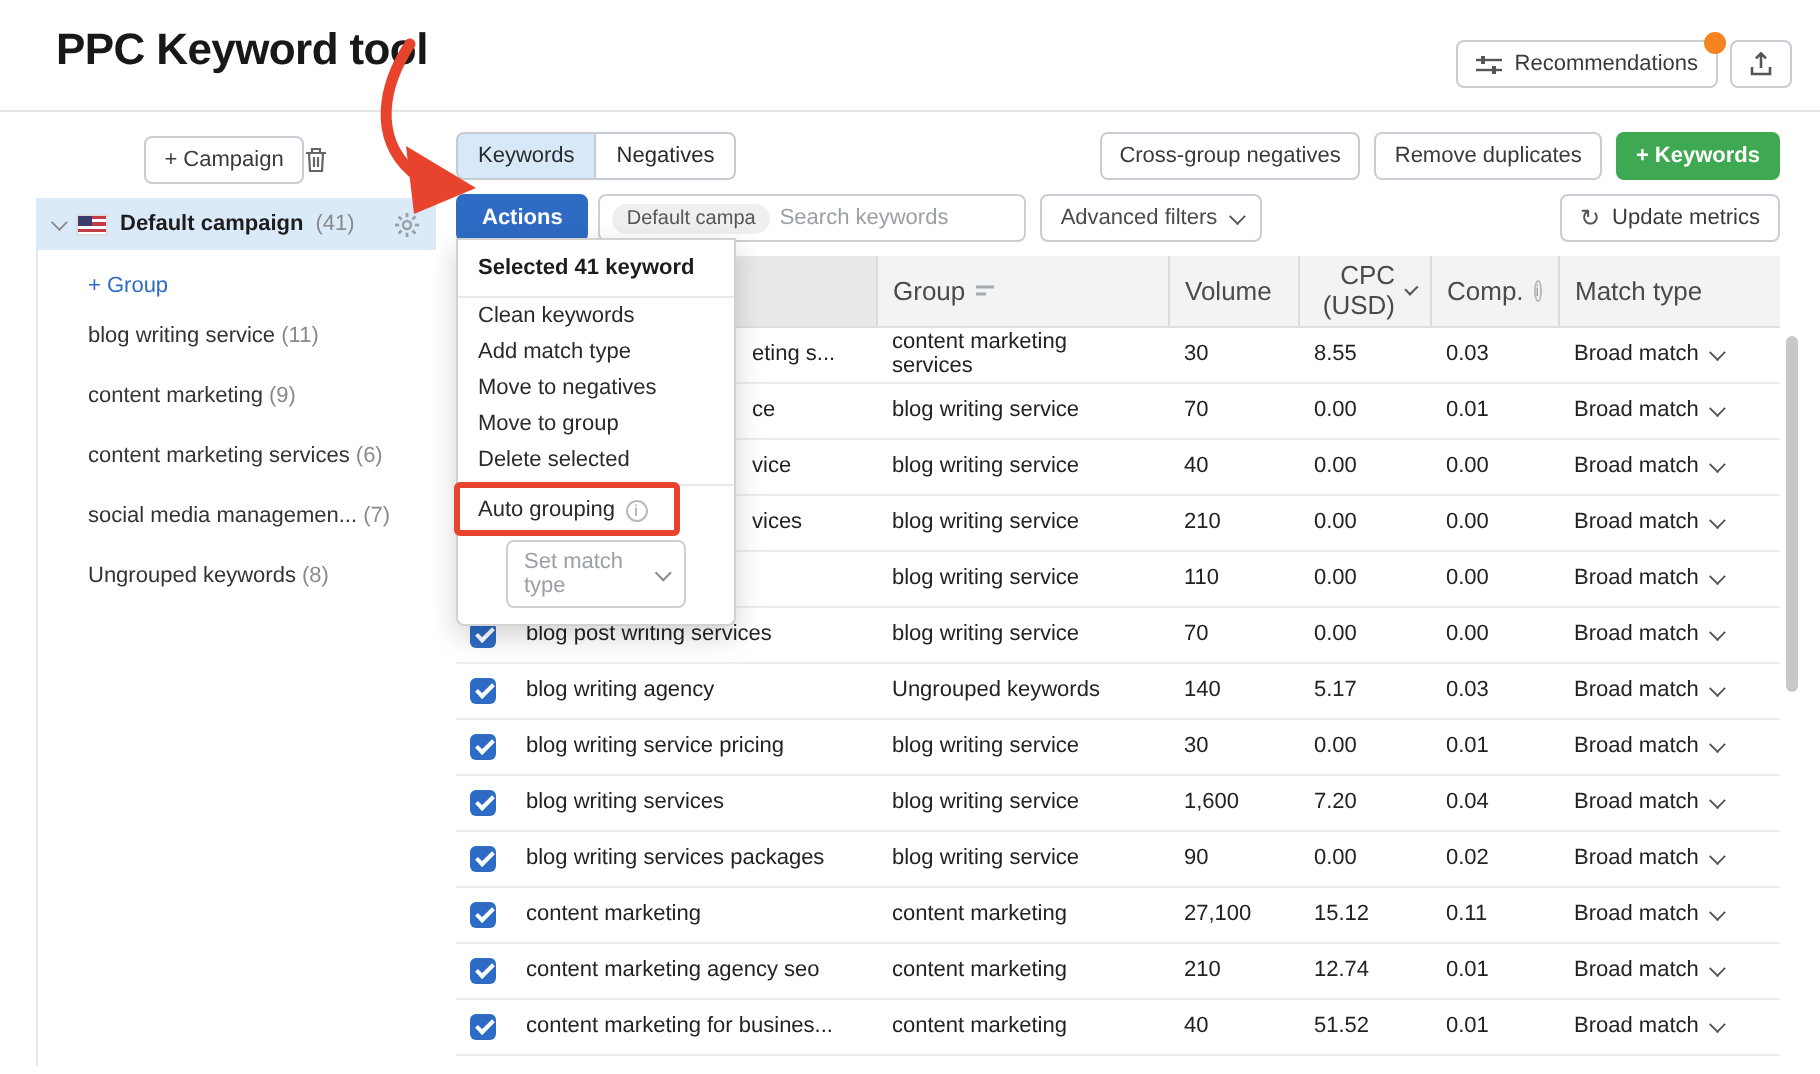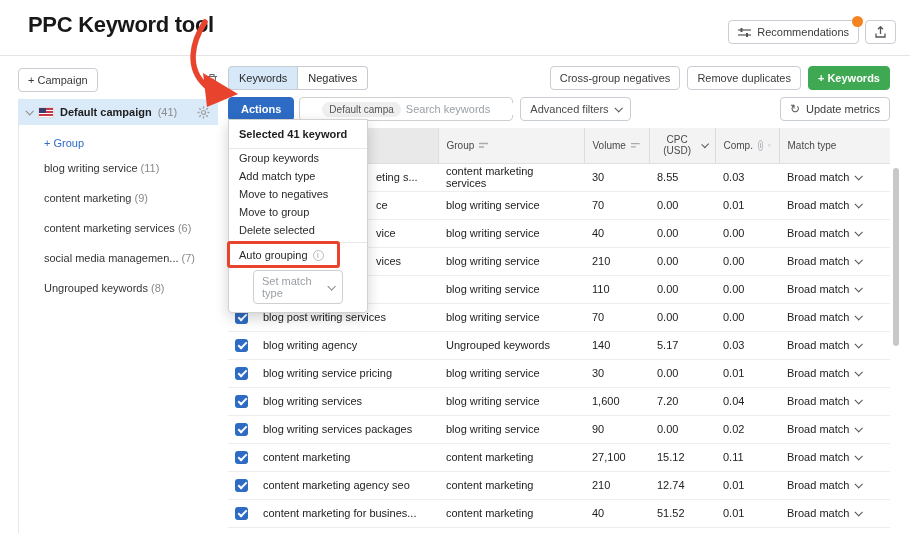--- a/index.html
+++ b/index.html
@@ -15,21 +15,21 @@
     display:inline-flex; align-items:center; gap:6px; background:#fff;
     border:1px solid #C9CED4; border-radius:4px; padding:5px 9px;
     font-size:11px; color:#3a3a3a; cursor:pointer; white-space:nowrap;
   }
   .rec-btn { position:relative; }
   .orange-dot { position:absolute; top:-5px; right:-5px; width:11px; height:11px; border-radius:50%; background:#F5831F; }
   .page-divider { position:absolute; left:0; right:0; top:55px; border-top:1px solid #E4E4E4; }
 
   
   .sidebar { position:absolute; left:18px; top:68px; width:200px; }
-  .sidebar-top { display:flex; align-items:center; justify-content:space-between; margin-bottom:7px; }
+  .sidebar-top { display:flex; align-items:center; justify-content:center; margin-bottom:7px; }
   .campaign-row {
     display:flex; align-items:center; gap:6px; background:#DBEAF9;
     padding:0 8px; height:26px; font-weight:bold; color:#1d1d1d; cursor:pointer;
   }
   .campaign-row .count { font-weight:normal; color:#8a8a8a; }
   .campaign-row .gear { margin-left:auto; }
   .tree { border-left:1px solid #E6E6E6; min-height:408px; padding-top:10px; }
   .add-group { color:#2D6BC4; padding:2px 0 4px 25px; cursor:pointer; }
   .group-item { padding:9px 0 9px 25px; color:#333; cursor:pointer; }
   .group-item .count { color:#8a8a8a; }
@@ -42,43 +42,43 @@
   .tab.active { background:#D7E9F9; border-radius:4px 0 0 4px; }
   .tab.inactive { border-left:none; border-radius:0 4px 4px 0; }
   .right-btns { display:flex; gap:7px; }
   .btn-green { background:#3EA952; border:1px solid #3EA952; color:#fff; font-weight:bold; }
   .toolbar-row { display:flex; align-items:center; margin-top:7px; }
   .btn-actions { background:#2D6BC4; border:1px solid #2D6BC4; color:#fff; font-weight:bold; padding:5px 12px; }
   .search-box {
     display:flex; align-items:center; gap:5px; border:1px solid #CFCFCF; border-radius:4px;
     height:24px; width:214px; margin-left:5px; padding:0 6px; background:#fff;
   }
-  .search-tag { background:#EFEFEF; border-radius:9px; padding:2px 7px; font-size:10px; color:#555; white-space:nowrap;margin-left:16px; }
+  .search-tag { background:#EFEFEF; border-radius:9px; padding:2px 7px; font-size:10px; color:#555; white-space:nowrap; }
   .search-box input { border:none; outline:none; font-size:11px; width:110px; color:#333; font-family:"Liberation Sans",sans-serif; }
   .search-box input::placeholder { color:#9aa0a6; }
   .adv-filters { margin-left:7px; color:#4a4a4a; }
   .update-metrics { margin-left:auto; }
 
   
   .chev { width:6px; height:6px; border-right:1.5px solid #555; border-bottom:1.5px solid #555; transform:rotate(45deg) translateY(-1px); display:inline-block; }
   .chev.grey { border-color:#8a8a8a; }
   .refresh-glyph { font-size:12px; color:#555; line-height:10px; }
   .info-icon { width:11px; height:11px; border:1px solid #B6BBC1; border-radius:50%; display:inline-flex; align-items:center; justify-content:center; color:#9aa0a6; font-size:8px; font-style:normal; }
   .info-icon::after { content:"i"; }
   .flag { width:16px; height:11px; position:relative; flex:0 0 auto;
     background:repeating-linear-gradient(180deg,#C43B47 0,#C43B47 1.6px,#fff 1.6px,#fff 3.2px); border:.5px solid #ddd; }
   .flag::after { content:""; position:absolute; left:0; top:0; width:7px; height:5px; background:#3C3B6E; }
 
   
   .table-wrap { position:relative; margin-top:7px; }
   table { border-collapse:collapse; table-layout:fixed; width:662px; }
   col.c-cb{width:27px} col.c-kw{width:183px} col.c-gr{width:146px} col.c-vol{width:65px} col.c-cpc{width:66px} col.c-comp{width:64px} col.c-match{width:111px}
   thead th {
-    background:#F3F3F3; height:35px; font-weight:normal; color:#4a4a4a; text-align:center;
-    padding:0 8px; border-bottom:1px solid #E0E0E0; font-size:10px;
+    background:#F3F3F3; height:35px; font-weight:normal; color:#4a4a4a; text-align:right;
+    padding:0 8px; border-bottom:1px solid #E0E0E0; font-size:13px;
   }
   thead th.dark { background:#E9E9E9; }
   thead th.sep { border-left:1px solid #DCDCDC; }
   .th-inner { display:flex; align-items:center; gap:5px; }
   tbody td { height:28px; border-bottom:1px solid #EDEDED; padding:0 8px; color:#222; background:#fff; }
   td.cb-cell { padding:0 0 0 7px; }
   .cb { width:13px; height:13px; background:#2D6BC4; border-radius:3px; position:relative; cursor:pointer; }
   .cb::after { content:""; position:absolute; left:4.5px; top:1.5px; width:3px; height:7px; border:solid #fff; border-width:0 2px 2px 0; transform:rotate(45deg); }
   tr.partial .kw-text { padding-left:113px; display:inline-block; }
   .match-cell { display:flex; align-items:center; gap:6px; cursor:pointer; }
@@ -480,21 +480,21 @@
         </tbody>
     </table>
     <div class="scroll-thumb"></div>
   </div>
 </div>
 
 <div class="actions-panel">
   <div class="panel-header">Selected 41 keyword</div>
   <div>
 
-  <div class="menu-item">Group keywords</div>
+  <div class="menu-item">Clean keywords</div>
       <div class="menu-item">Add match type</div>
       <div class="menu-item">Move to negatives</div>
       <div class="menu-item">Move to group</div>
       <div class="menu-item">Delete selected</div>
     </div>
   <div class="menu-divider"></div>
   <div class="menu-item auto">
     <span>Auto grouping</span>
     <i class="info-icon"></i>
     <span class="red-frame"></span>

